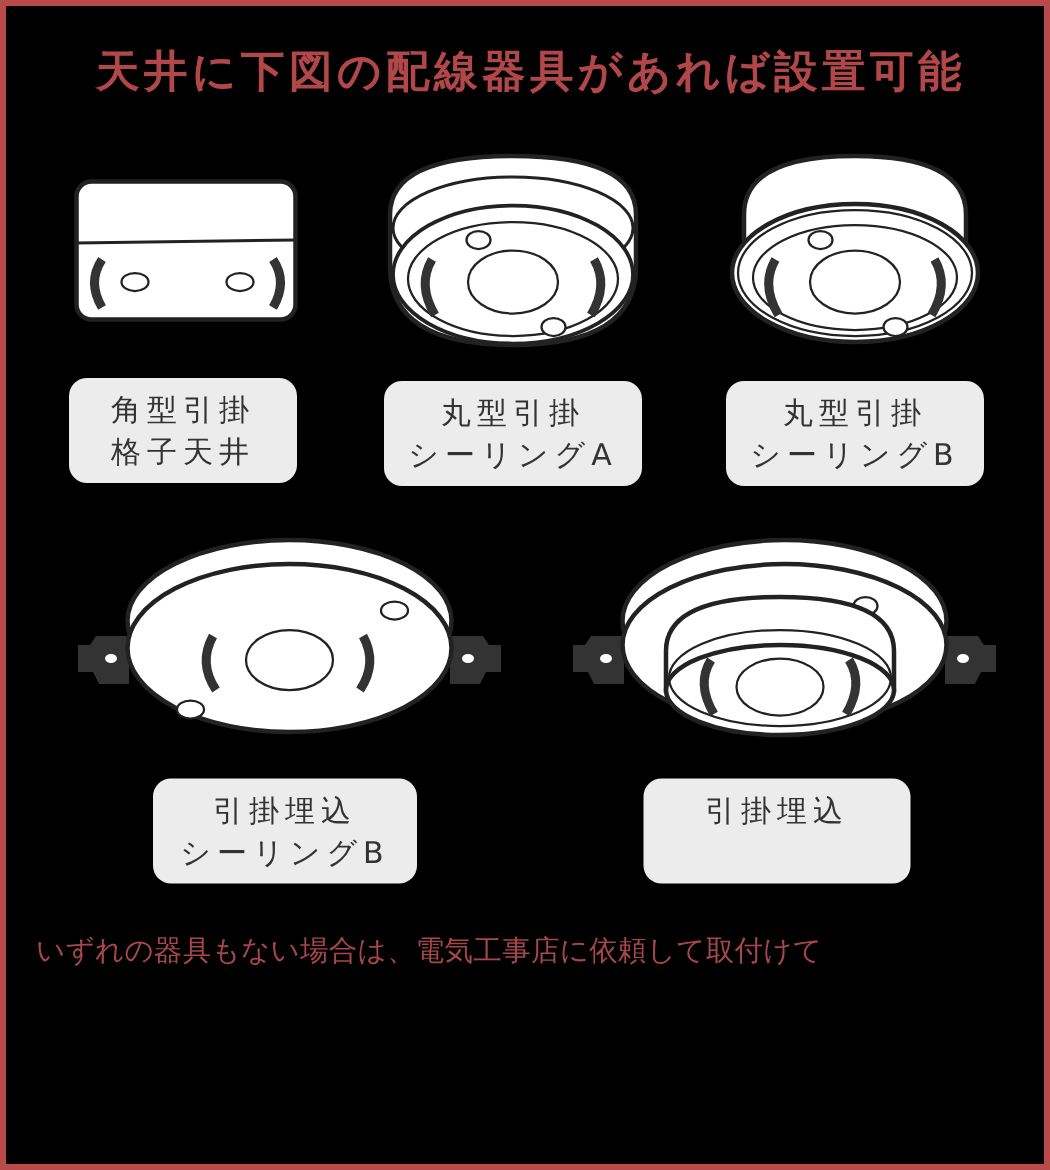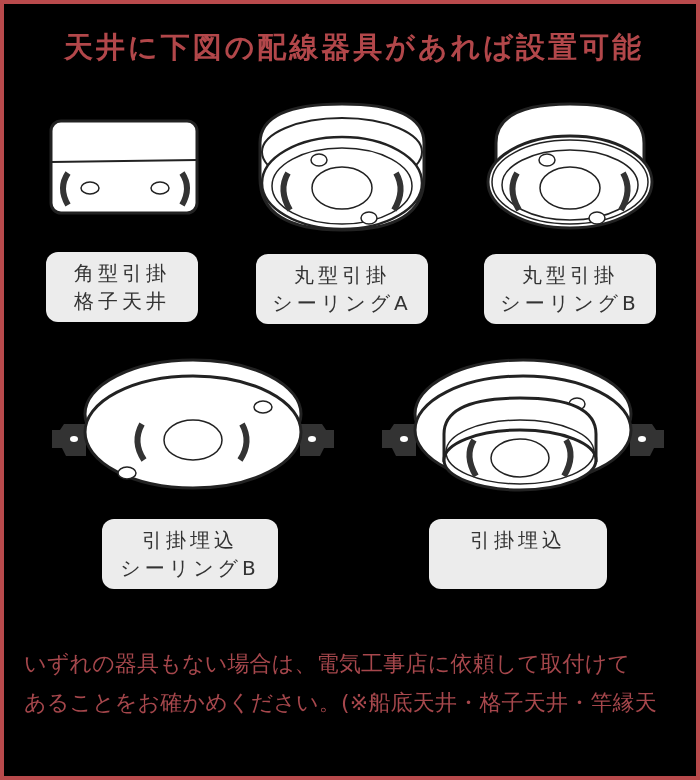--- a/index.html
+++ b/index.html
@@ -7,22 +7,22 @@
          font-family: "DejaVu Sans", "Liberation Sans", sans-serif; }
   .frame { position: absolute; left: 0; top: 0; width: 700px; height: 780px;
            box-sizing: border-box; border: 4px solid #b94a4c; background: #000000; }
   .title { position: absolute; left: 0; top: 24px; width: 700px; text-align: center;
            color: #b2474a; font-size: 29px; font-weight: bold; letter-spacing: 3px; }
   .fixture { position: absolute; }
   .label { position: absolute; background: #ececec; border-radius: 12px;
            text-align: center; color: #333; font-size: 20px; line-height: 28px;
            letter-spacing: 4px; box-sizing: border-box; padding-top: 7px; }
   .label span { display: block; }
-  .note { position: absolute; left: 20px; top: 640px; width: 670px;
-          color: #a6474c; font-size: 22px; line-height: 39px; letter-spacing: 0.2px; }
+  .note { position: absolute; left: 20px; top: 612px; width: 670px;
+          color: #a6474c; font-size: 19px; line-height: 39px; letter-spacing: 0.2px; font-family: Liberation Mono, monospace; }
   .note span { display: block; white-space: nowrap; }
 </style>
 </head>
 <body>
 
 <div class="frame">
 
   <div class="title">天井に下図の配線器具があれば設置可能</div>
 
   <svg class="fixture" style="left:44px; top:114px;" width="154" height="100" viewBox="0 0 154 100">
@@ -103,15 +103,14 @@
   <div class="label" style="left:98px; top:515px; width:176px; height:70px;">
     <span>引掛埋込</span>
     <span>シーリングB</span>
   </div>
   <div class="label" style="left:425px; top:515px; width:178px; height:70px;">
     <span>引掛埋込</span>
   </div>
 
   <div class="note">
     <span>いずれの器具もない場合は、電気工事店に依頼して取付けて</span>
-    <span>あることをお確かめください。(※船底天井・格子天井・竿縁天</span>
   </div>
 </div>
 
 </body></html>

